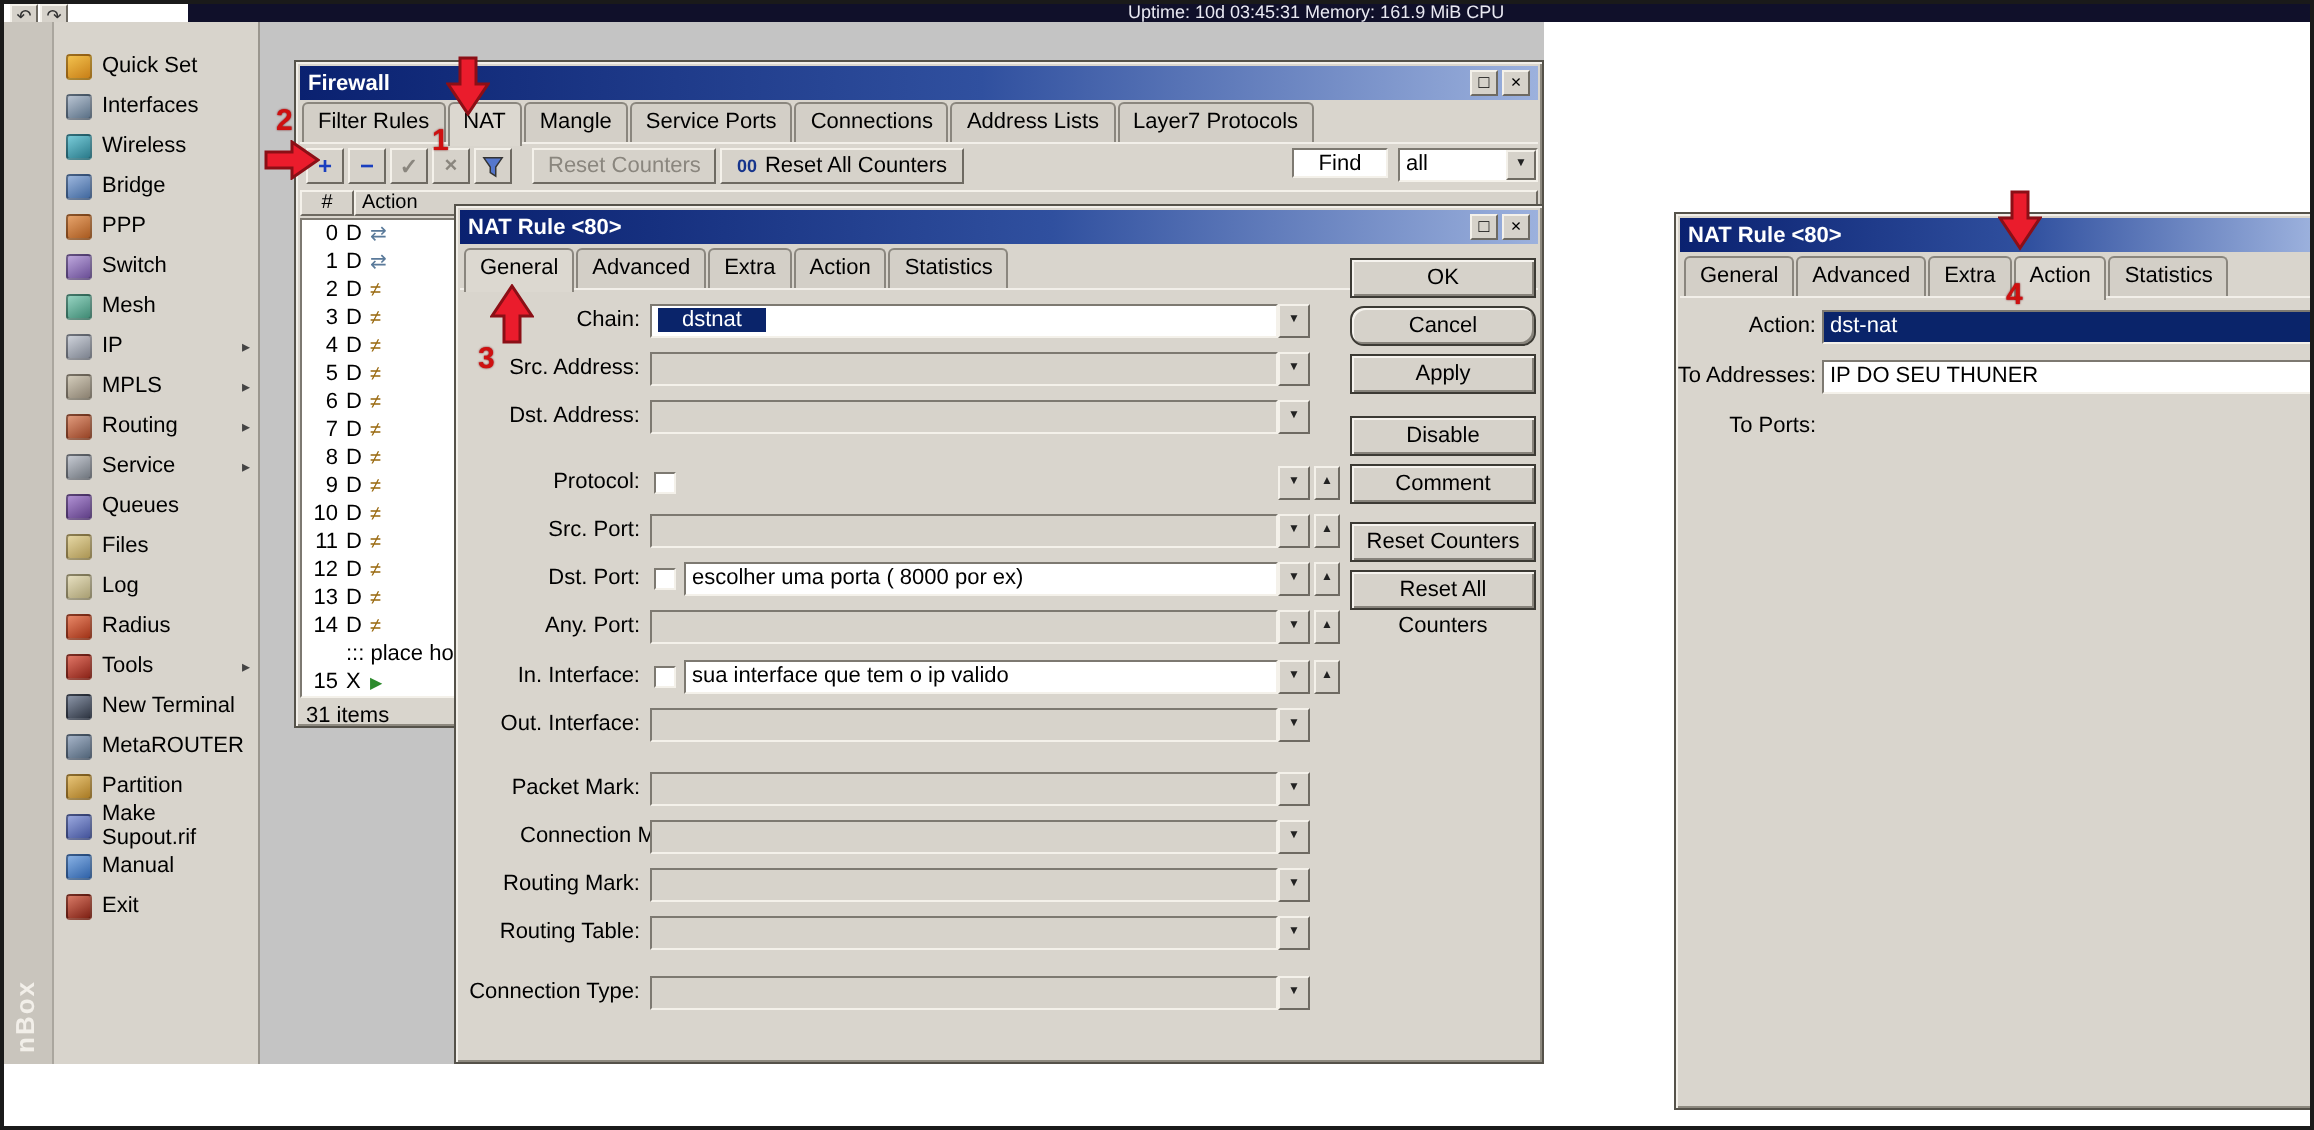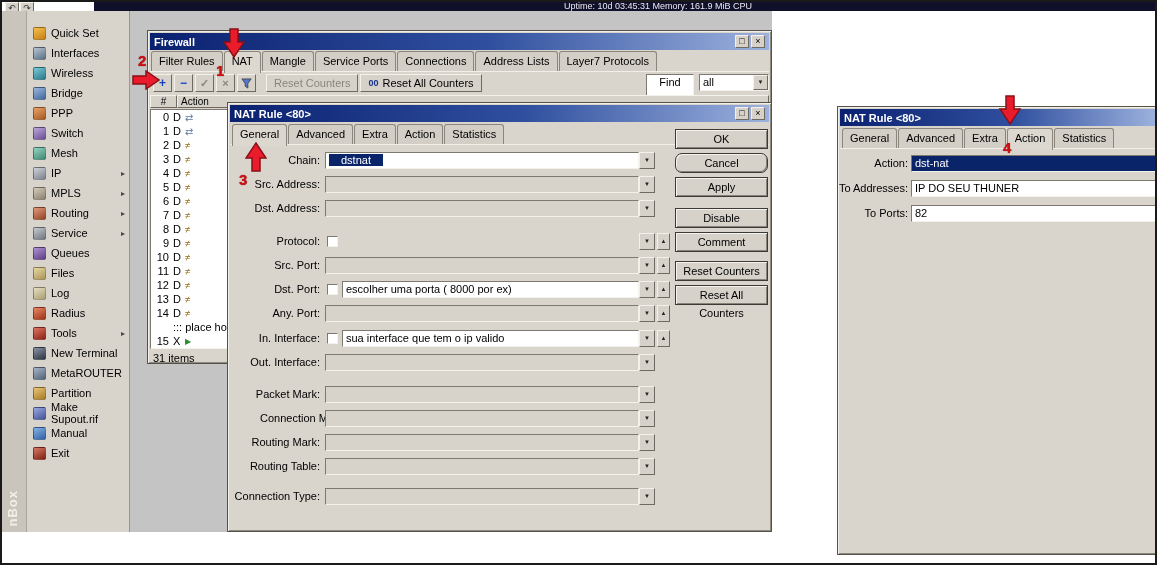--- a/index.html
+++ b/index.html
@@ -73,21 +73,21 @@
   
   .toolbar { position:absolute; display:flex; align-items:center; gap:2px; height:20px; }
   .tbtn { width:19px; height:18px; background:#d6d2ca; border:1px solid;
           border-color:#f4f1ea #6e6a62 #6e6a62 #f4f1ea; display:flex; align-items:center;
           justify-content:center; font-size:12px; font-weight:bold; }
   .plus { color:#1a3fbf; } .minus { color:#1a3fbf; } .dim { color:#8a867e; font-size:11px; }
   .rbtn { height:18px; background:#d6d2ca; border:1px solid;
           border-color:#f4f1ea #6e6a62 #6e6a62 #f4f1ea; display:flex; align-items:center;
           font-size:11px; padding:0 7px; gap:4px; white-space:nowrap; }
   .dimtxt { color:#8a867e; } .zz { color:#16348c; font-weight:bold; font-size:9px; }
-  .findbox { position:absolute; width:48px; height:28px; background:#fff; border:1px solid;
+  .findbox { position:absolute; width:48px; height:15px; background:#fff; border:1px solid;
              border-color:#7d7971 #f4f1ea #f4f1ea #7d7971; font-size:11px; line-height:15px; text-align:center; }
   .comboall { position:absolute; width:70px; height:17px; background:#fff; border:1px solid;
               border-color:#7d7971 #f4f1ea #f4f1ea #7d7971; font-size:11px; line-height:15px; padding:0 3px; }
   .cabtn { position:absolute; right:0; top:0; width:15px; height:15px; background:#d6d2ca;
            border:1px solid; border-color:#f4f1ea #6e6a62 #6e6a62 #f4f1ea;
            font-size:6px; line-height:13px; text-align:center; color:#222; }
   .hcell { position:absolute; height:13px; background:#d6d2ca; border:1px solid;
            border-color:#f4f1ea #6e6a62 #6e6a62 #f4f1ea; font-size:10px; line-height:11px; padding:0 3px; }
   .tblArea { position:absolute; background:#fff; border:1px solid;
              border-color:#7d7971 #f4f1ea #f4f1ea #7d7971; overflow:hidden; }
@@ -543,21 +543,20 @@
     </div>
     <div class="panelline" style="top:41px;" data-name="tab-panel-line"></div>
 
     <div class="lbl" style="top:48px;left:0;width:70px;" data-name="action-label">Action:</div>
     <div class="fld sel" style="left:73px;top:48px;width:246px;" data-name="action-field"><span data-name="action-value">dst-nat</span></div>
 
     <div class="lbl" style="top:73px;left:0;width:70px;" data-name="to-addresses-label">To Addresses:</div>
     <div class="fld" style="left:73px;top:73px;width:246px;" data-name="to-addresses-field"><span data-name="to-addresses-value">IP DO SEU THUNER</span></div>
 
     <div class="lbl" style="top:98px;left:0;width:70px;" data-name="to-ports-label">To Ports:</div>
-    <div class="fld" style="left:73px;top:98px;width:246px;" data-name="to-ports-field"><span data-name="to-ports-value">82</span></div>
   </div>
 
   <svg class="ann" style="left:221px;top:26px;" width="22" height="30" viewBox="0 0 22 30" data-name="step1-arrow-down-icon">
     <path d="M7 1 H15 V14 H21 L11 29 L1 14 H7 Z"></path>
   </svg>
   <div class="stepnum" style="left:214px;top:60px;" data-name="step1-number">1</div>
 
   <svg class="ann" style="left:130px;top:68px;" width="28" height="20" viewBox="0 0 28 20" data-name="step2-arrow-right-icon">
     <path d="M1 6 H14 V1 L27 10 L14 19 V14 H1 Z"></path>
   </svg>

